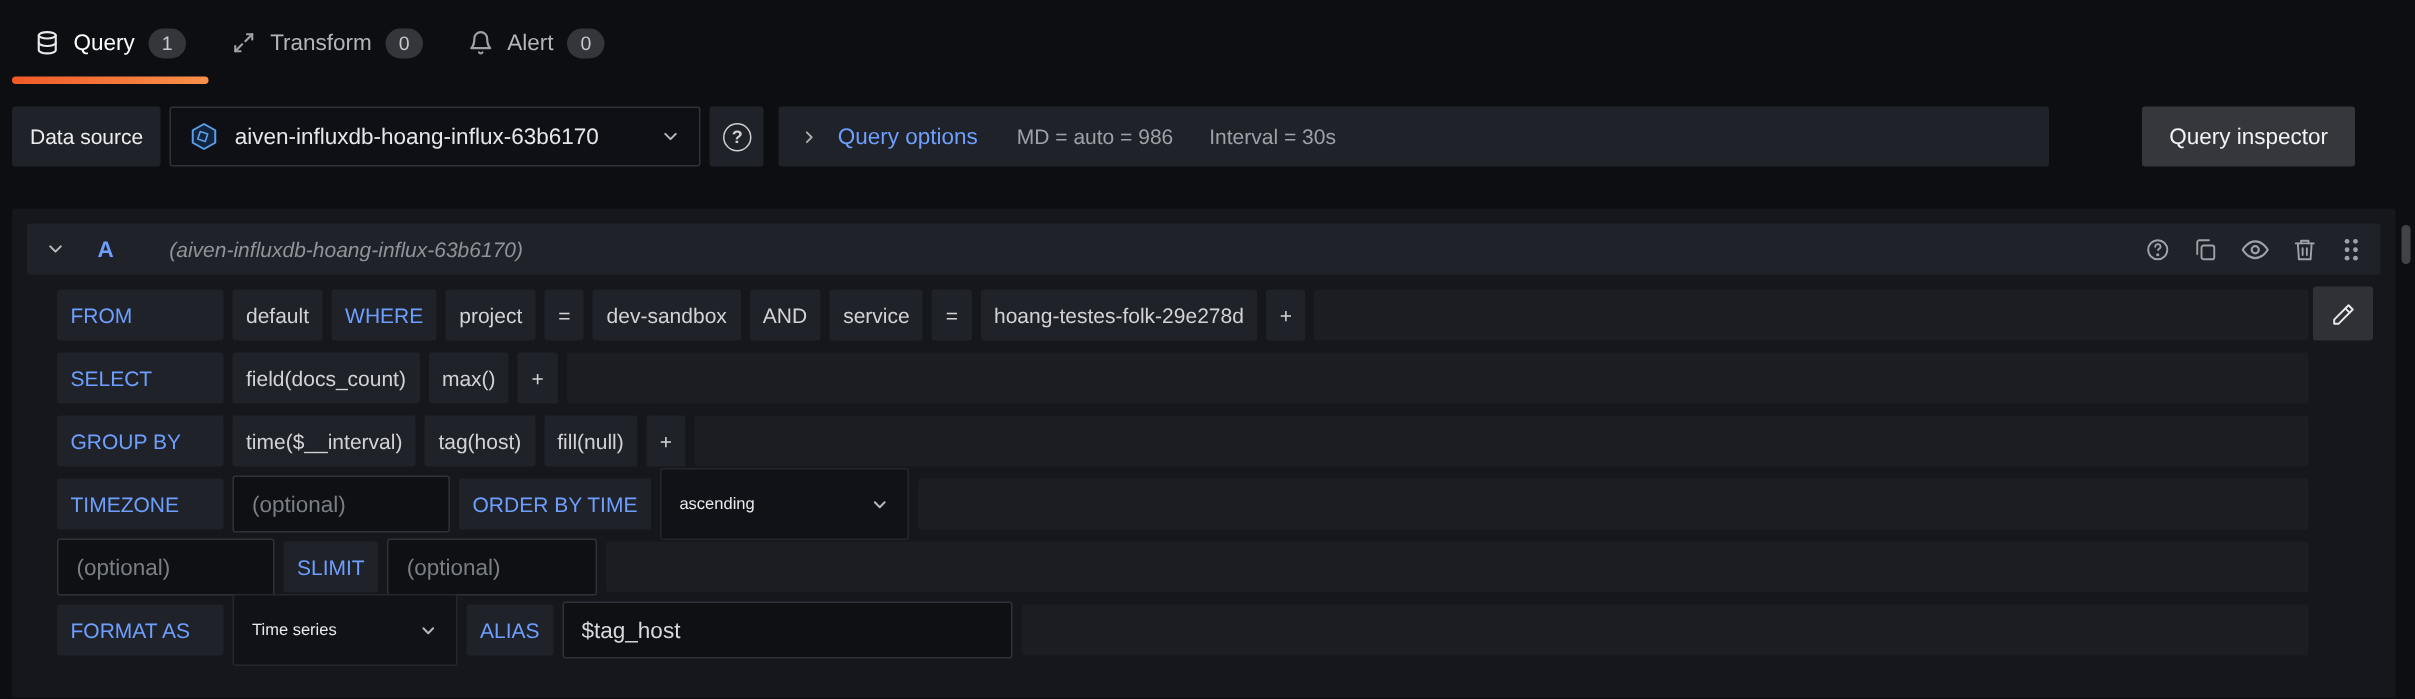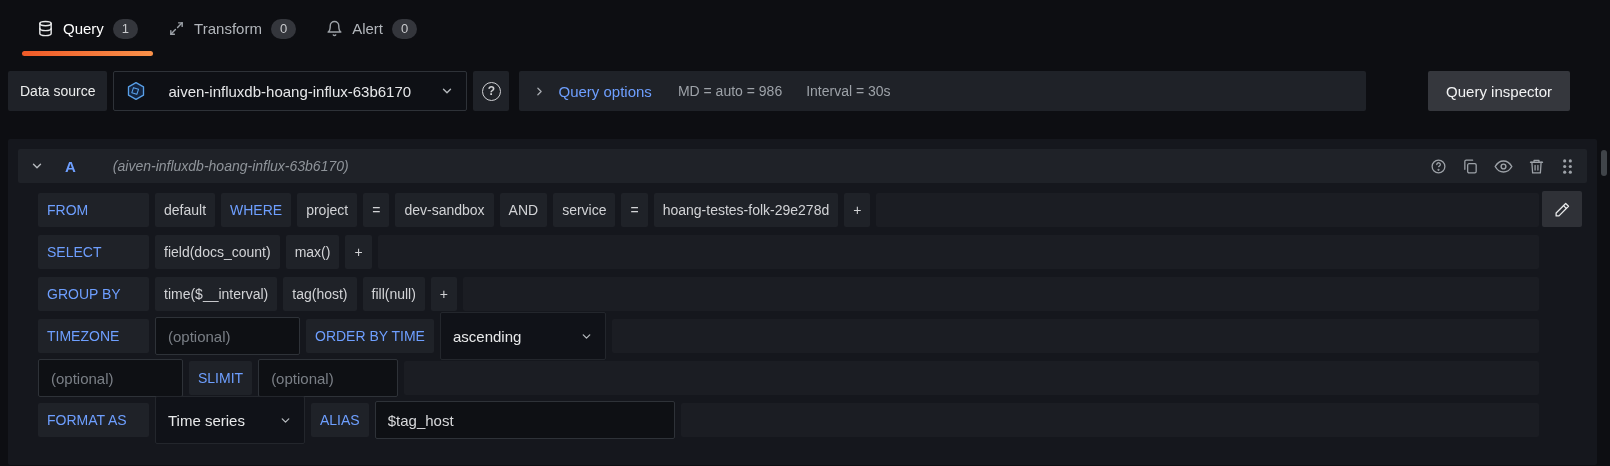--- a/index.html
+++ b/index.html
@@ -7,38 +7,38 @@
   body {
     width:1610px; height:466px;
     background:#0d0e12;
     font-family:"Liberation Sans", sans-serif;
     position:relative; overflow:hidden;
     color:#d2d3d6;
   }
   svg { display:block; }
 
   
-  .tabbar { display:flex; align-items:stretch; height:57px; padding-left:22px; }
+  .tabbar { display:flex; align-items:stretch; height:57px; padding-left:8px; }
   .tab { position:relative; display:flex; align-items:center; gap:9px; padding:0 15px; cursor:pointer; }
   .ticon { color:#9da2a8; display:flex; }
   .tab.active .ticon { color:#e8e9ea; }
   .tlabel { font-size:15px; font-weight:500; color:#b2b6bb; white-space:nowrap; }
   .tab.active .tlabel { color:#ffffff; }
   .badge { background:#34363c; color:#c8c9cc; font-size:13px; font-weight:500;
            padding:2px 9px; border-radius:11px; line-height:16px; }
   .underline { position:absolute; left:0; right:0; bottom:1px; height:5px; border-radius:3px;
                background:linear-gradient(90deg,#f05a28,#f9914a); }
 
   
   .dsrow { display:flex; align-items:center; height:40px; margin:14px 40px 0 8px; gap:6px; }
   .boxlabel { height:100%; display:flex; align-items:center; padding:16px 12px; background:#1f2228;
               border-radius:2px; color:#eceded; font-weight:500; font-size:14px; white-space:nowrap; }
   .dspicker { width:354px; height:100%; display:flex; align-items:center; gap:10px; padding:0 12px;
               background:#0e1015; border:1px solid #2e3238; border-radius:2px; cursor:pointer; }
-  .dspicker .dsname { color:#e6e7e9; font-size:15px; font-weight:500; white-space:nowrap; overflow:hidden;margin-left:12px; }
+  .dspicker .dsname { color:#e6e7e9; font-size:15px; font-weight:500; white-space:nowrap; overflow:hidden; }
   .chev { color:#b5b9bd; display:flex; }
   .dspicker .chev { margin-left:auto; }
   .helpbtn { width:36px; height:40px; display:flex; align-items:center; justify-content:center;
              background:#1f2228; border:none; border-radius:2px; color:#cfd0d3; cursor:pointer; padding:0; }
   .qmark { width:19px; height:19px; border:1.6px solid #cfd0d3; border-radius:50%;
            display:flex; align-items:center; justify-content:center; font-size:12px; font-weight:700; }
   .qopts { flex:1; height:100%; display:flex; align-items:center; padding:0 14px;
            background:#1f2228; border-radius:2px; margin-left:4px; cursor:pointer;text-align:center; }
   .qo-chev { color:#a7abb0; margin-right:12px; display:flex; }
   .qo-label { color:#6e9fff; font-weight:500; font-size:15px; margin-right:26px; white-space:nowrap; }
@@ -70,21 +70,21 @@
          border-radius:2px; color:#d2d3d6; font-weight:500; font-size:14px; cursor:pointer; white-space:nowrap; }
   .fill { flex:1; height:34px; background:#1b1d23; border-radius:2px; }
 
   .tin { height:38px; background:#0e1014; border:1px solid #2e3238; border-radius:2px;
          color:#d8d9db; font-size:15px; padding:0 12px; font-family:inherit; width:145px; outline:none; }
   .tin::placeholder { color:#7a7f86; }
   .tin.slim  { width:140px; }
   .tin.alias { width:300px; }
 
   .sel { height:48px; display:flex; align-items:center; background:#101218; border:1px solid #23262c;
-         border-radius:2px; color:#e8e9ea; font-size:15px; padding:0 12px; cursor:pointer; }
+         border-radius:2px; color:#e8e9ea; font-size:11px; padding:0 12px; cursor:pointer; }
   .sel .chev { margin-left:auto; }
   .sel-asc { width:166px; }
   .sel-fmt { width:150px; }
 
   .pencilbtn { position:absolute; top:52px; right:15px; width:40px; height:36px; background:#2f3137;
                border:none; border-radius:2px; color:#e8e9ea; display:flex; align-items:center;
                justify-content:center; cursor:pointer; }
 
   .scrollthumb { position:absolute; left:1601px; top:150px; width:6px; height:26px;
                  background:#404449; border-radius:3px; }

